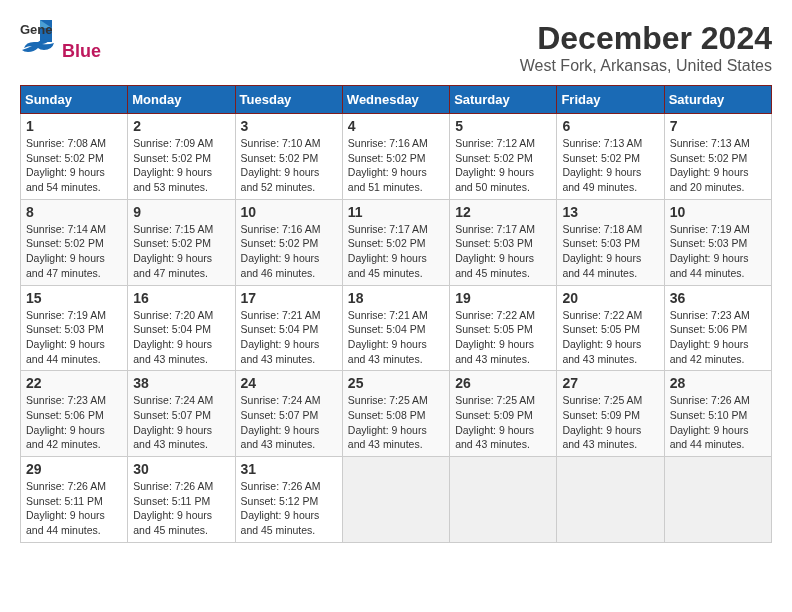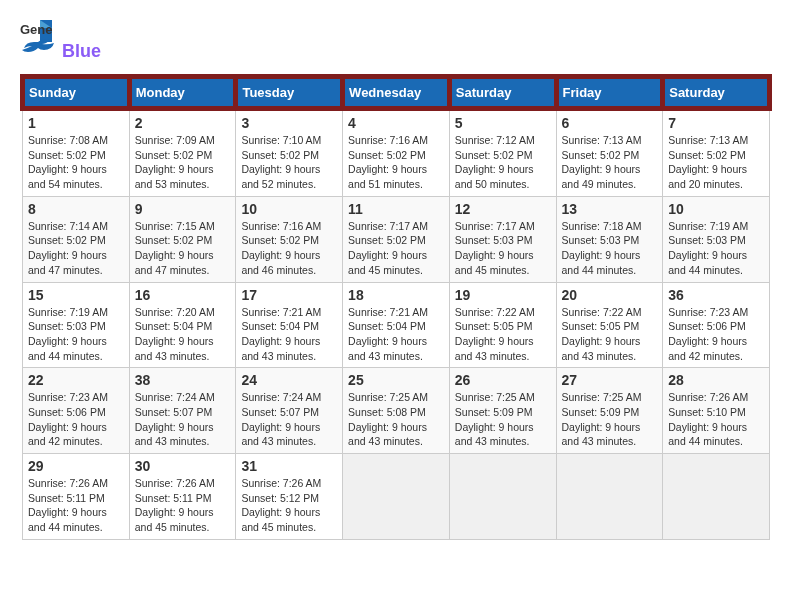--- a/index.html
+++ b/index.html
@@ -43,21 +43,21 @@
       border-collapse: collapse;
       font-size: 11px;
     }
     .calendar th {
       background-color: #1a6ab5;
       color: #fff;
       padding: 6px 4px;
       text-align: left;
       font-size: 13px;
       font-weight: bold;
-      border: 5px solid #7f1d1d;
+      border: 1px solid #7f1d1d;
     }
     .calendar td {
       border: 1px solid #ccc;
       vertical-align: top;
       padding: 4px 5px;
       width: calc(100% / 7);
       min-height: 80px;
       background: #fff;
     }
     .calendar td.empty {
@@ -88,22 +88,26 @@
       <svg width="32" height="22" viewBox="0 0 32 22">
         <polygon points="20,0 32,0 32,22 20,22" fill="#1a6ab5"></polygon>
         <polygon points="20,0 32,8 20,8" fill="#4a9fd4"></polygon>
         <text x="0" y="14" font-size="13" font-weight="bold" fill="#333" font-family="Arial">General</text>
       </svg>
     </div>
     <div style="display:flex; align-items:center; gap:6px; margin-top:-4px;">
       <svg width="36" height="26" viewBox="0 0 36 26">
         <path d="M18,4 Q22,0 30,2 Q26,6 22,6 Q28,7 34,5 Q32,12 24,12 Q20,12 18,10 Q14,14 8,14 Q4,14 2,12 Q8,10 12,8 Q8,8 4,10 Q6,4 14,4 Q16,4 18,4Z" fill="#1a6ab5"></path>
       </svg>
-      <span style="font-size:18px; font-weight:bold; color:#8b5cf6;">Blue</span>
+      <span style="font-size:18px; font-weight:bold; color:#be185d;">Blue</span>
     </div>
+  </div>
+  <div class="title-section">
+    <div class="main-title">December 2024</div>
+    <div class="subtitle">West Fork, Arkansas, United States</div>
   </div>
 </div>
 
 <table class="calendar">
   <thead>
     <tr>
     <th>Sunday</th>
         <th>Monday</th>
         <th>Tuesday</th>
         <th>Wednesday</th>

